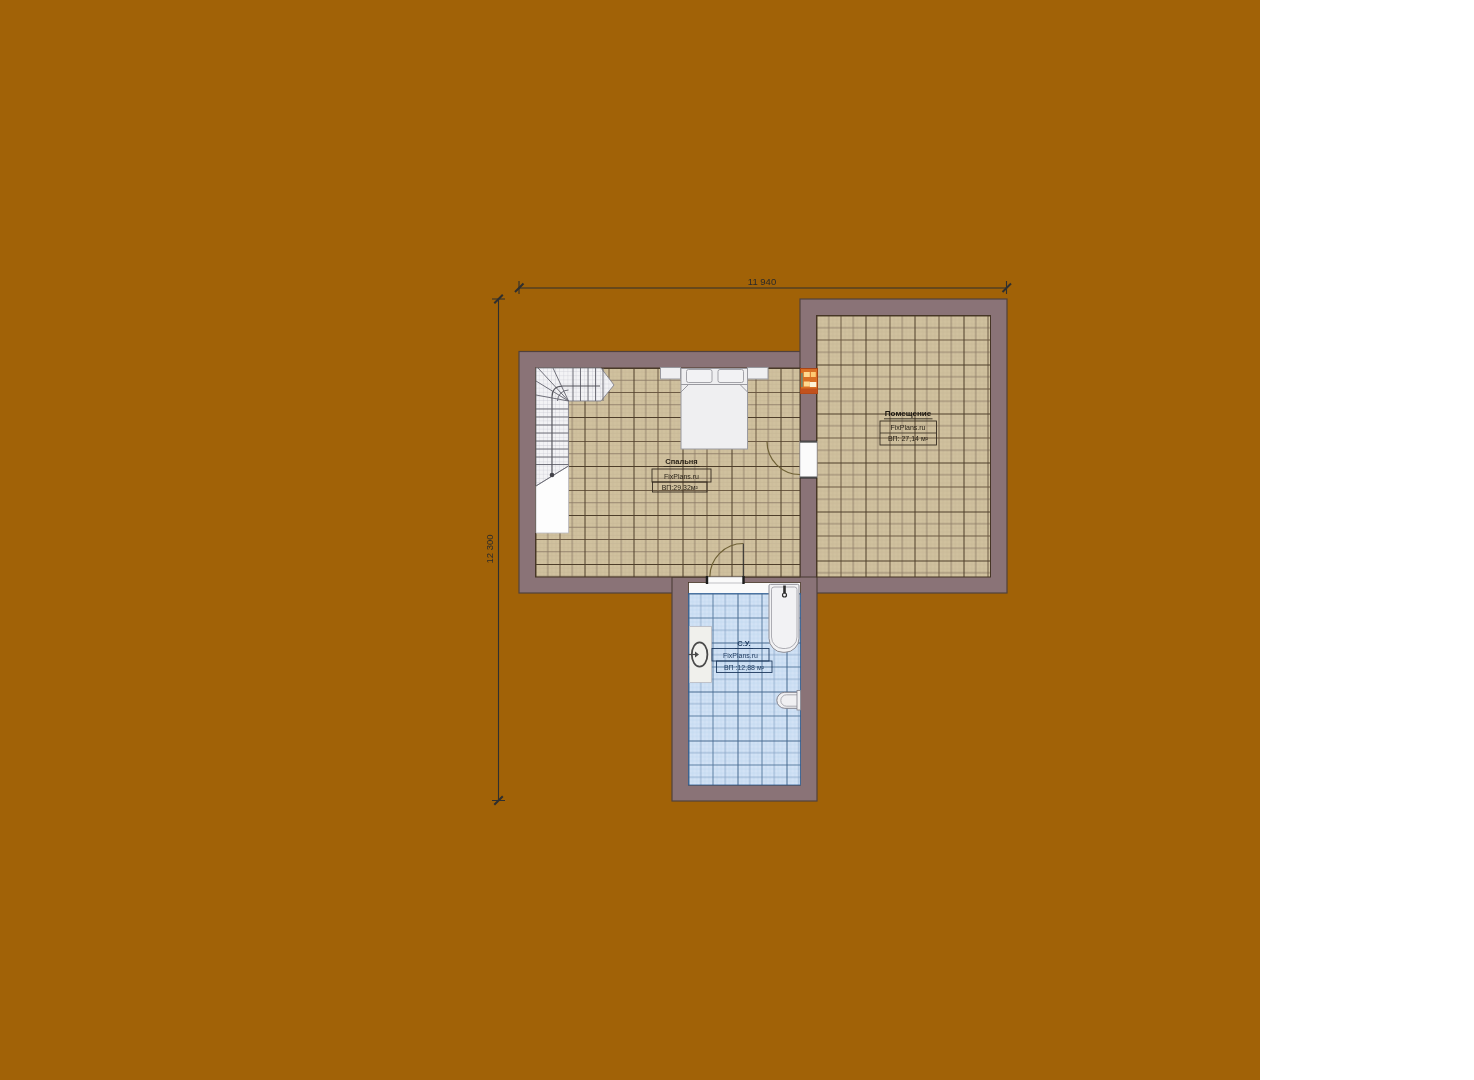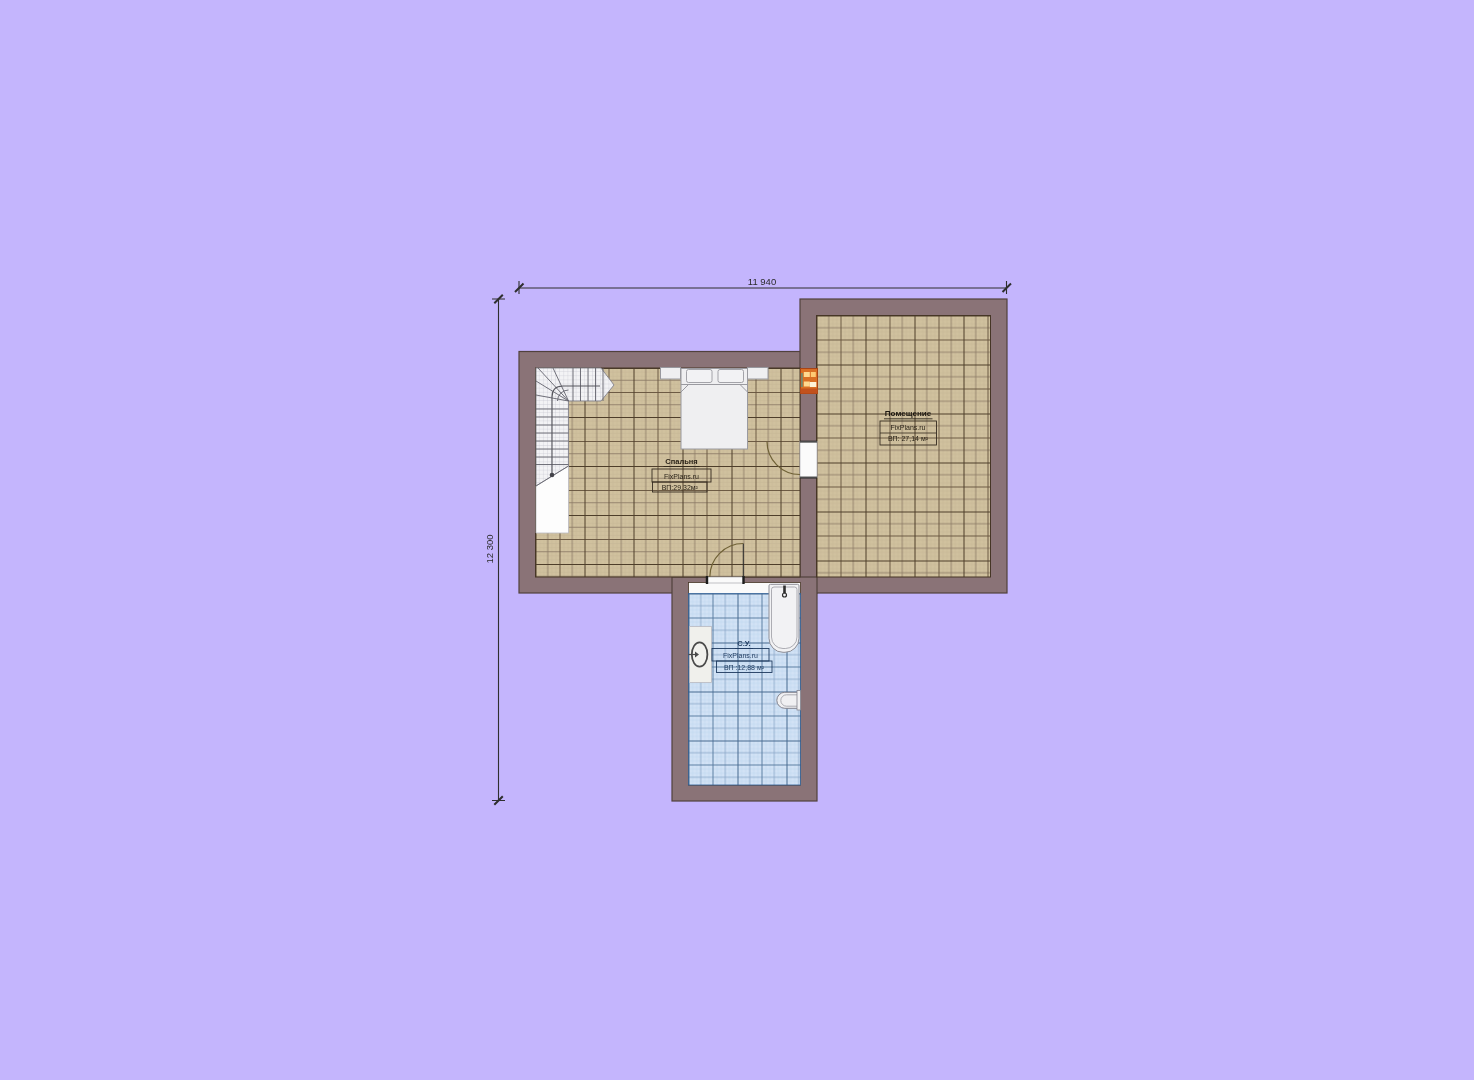--- a/index.html
+++ b/index.html
@@ -1,16 +1,16 @@
 <!DOCTYPE html>
 <html><head>
 <meta charset="utf-8">
 <style>
   html,body{margin:0;padding:0;background:#ffffff;}
-  .page{width:1474px;height:1080px;position:relative;background:#c4b5fd;overflow:hidden;
+  .page{width:1260px;height:1080px;position:relative;background:#a16207;overflow:hidden;
         font-family:"Liberation Sans", sans-serif;}
   svg{position:absolute;left:0;top:0;}
   text{font-family:"Liberation Sans", sans-serif;}
 </style>
 </head>
 <body>
 <div class="page">
 <svg width="1474" height="1080" viewBox="0 0 1474 1080">
 <defs>
   <pattern id="tan" width="49" height="49" patternUnits="userSpaceOnUse" x="535.5" y="368">

